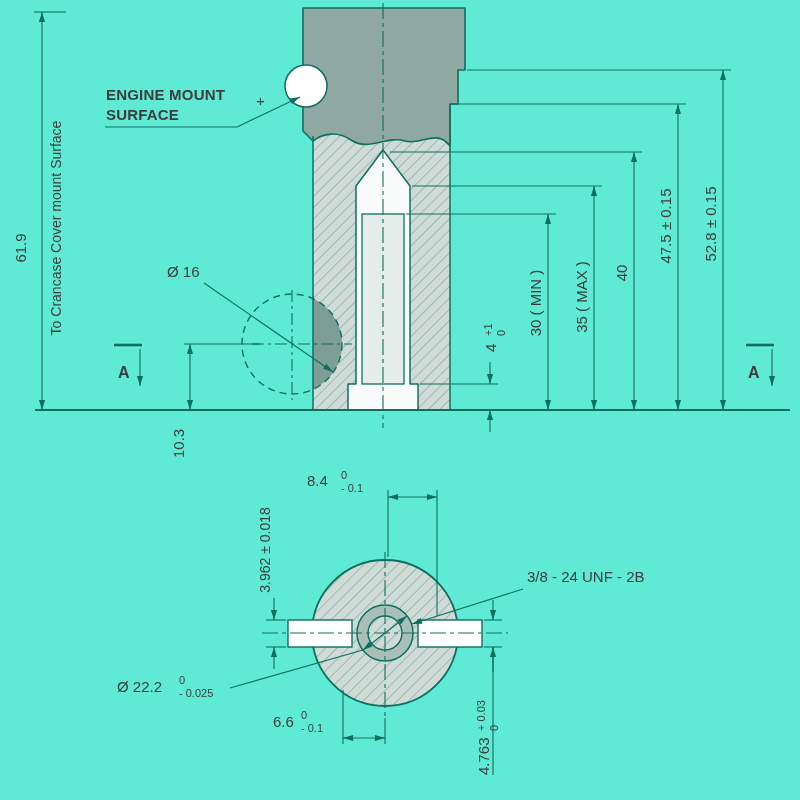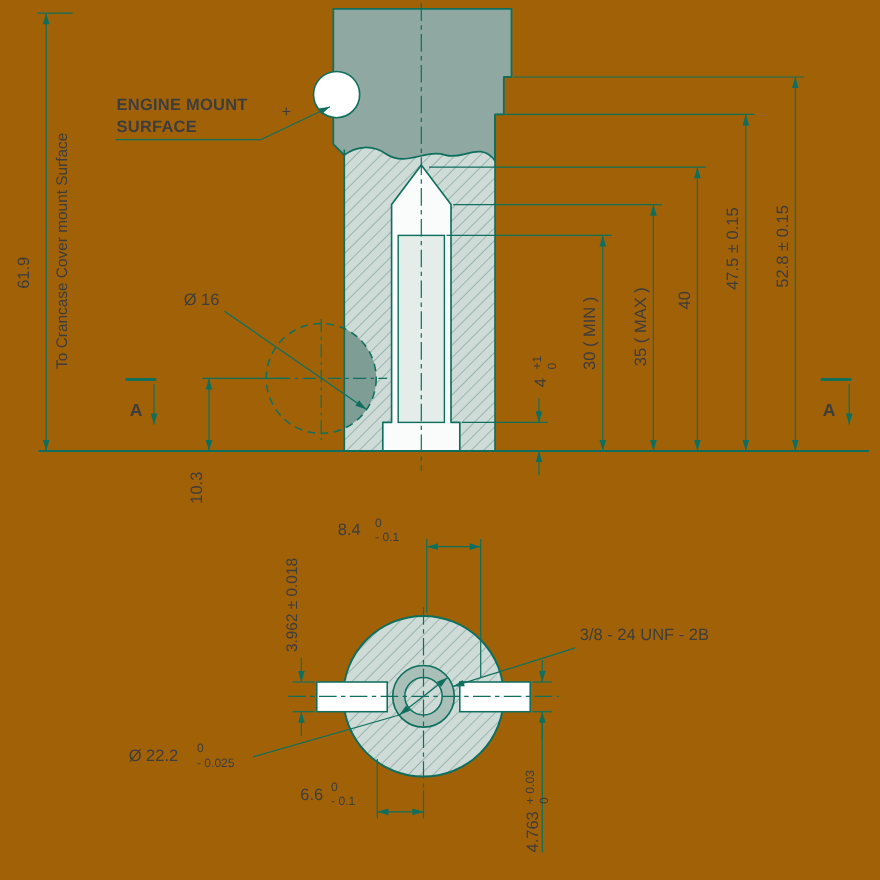--- a/index.html
+++ b/index.html
@@ -1,16 +1,16 @@
 <!DOCTYPE html>
 <html><head>
 <meta charset="utf-8">
 <style>
   html,body{margin:0;padding:0;background:#ffffff;}
-  .stage{position:relative;width:800px;height:800px;background:#a16207;overflow:hidden;}
+  .stage{position:relative;width:800px;height:800px;background:#5eead4;overflow:hidden;}
   svg{font-family:"Liberation Sans","DejaVu Sans",sans-serif;}
   text{fill:#3d3d3d;}
   .dim{font-size:15px;}
   .tol{font-size:11px;}
   .note{font-size:15px;font-weight:600;letter-spacing:.2px;}
   .sec{font-size:16px;font-weight:700;}
   .small{font-size:14px;}
   .ln{stroke:#0f6f5f;fill:none;}
   .thin{stroke-width:1.1;}
   .med{stroke-width:1.5;}

